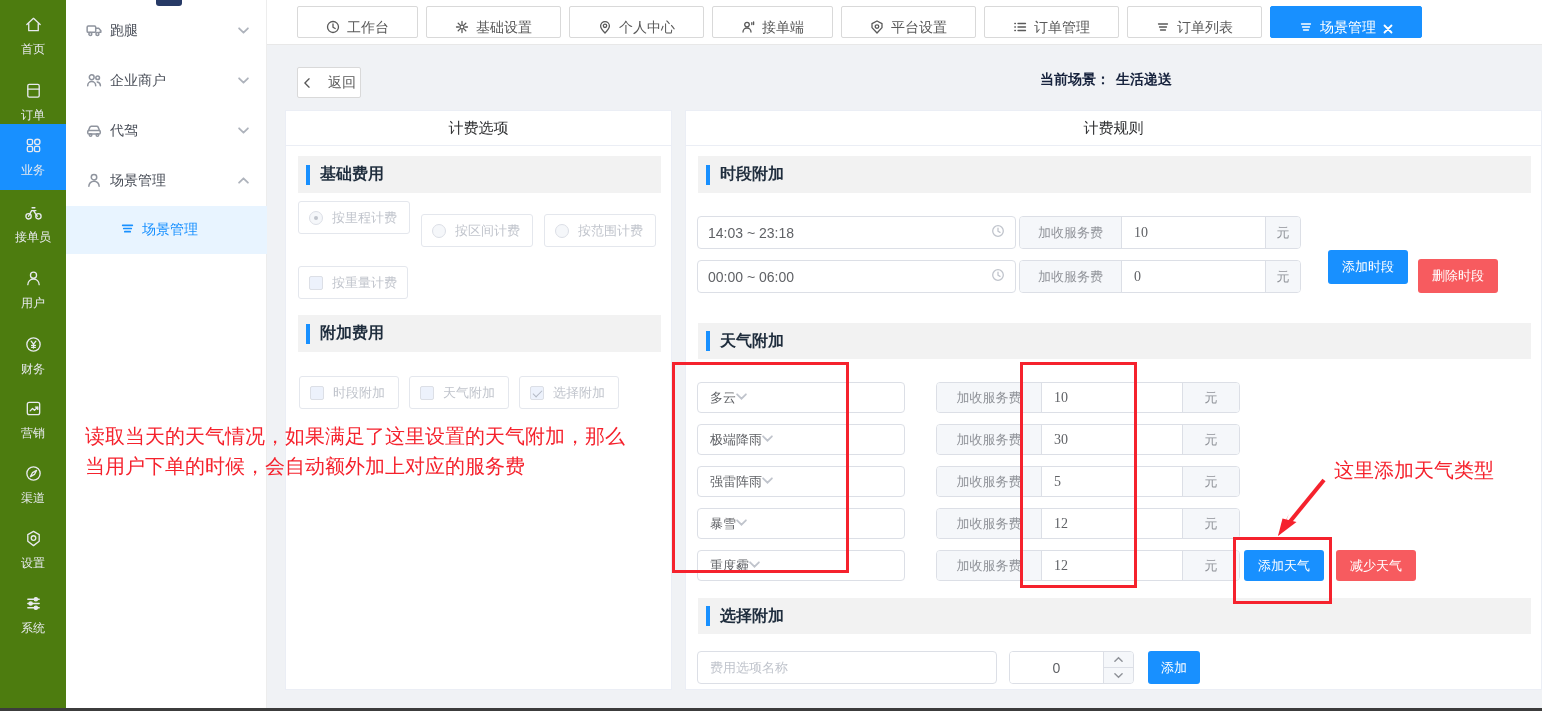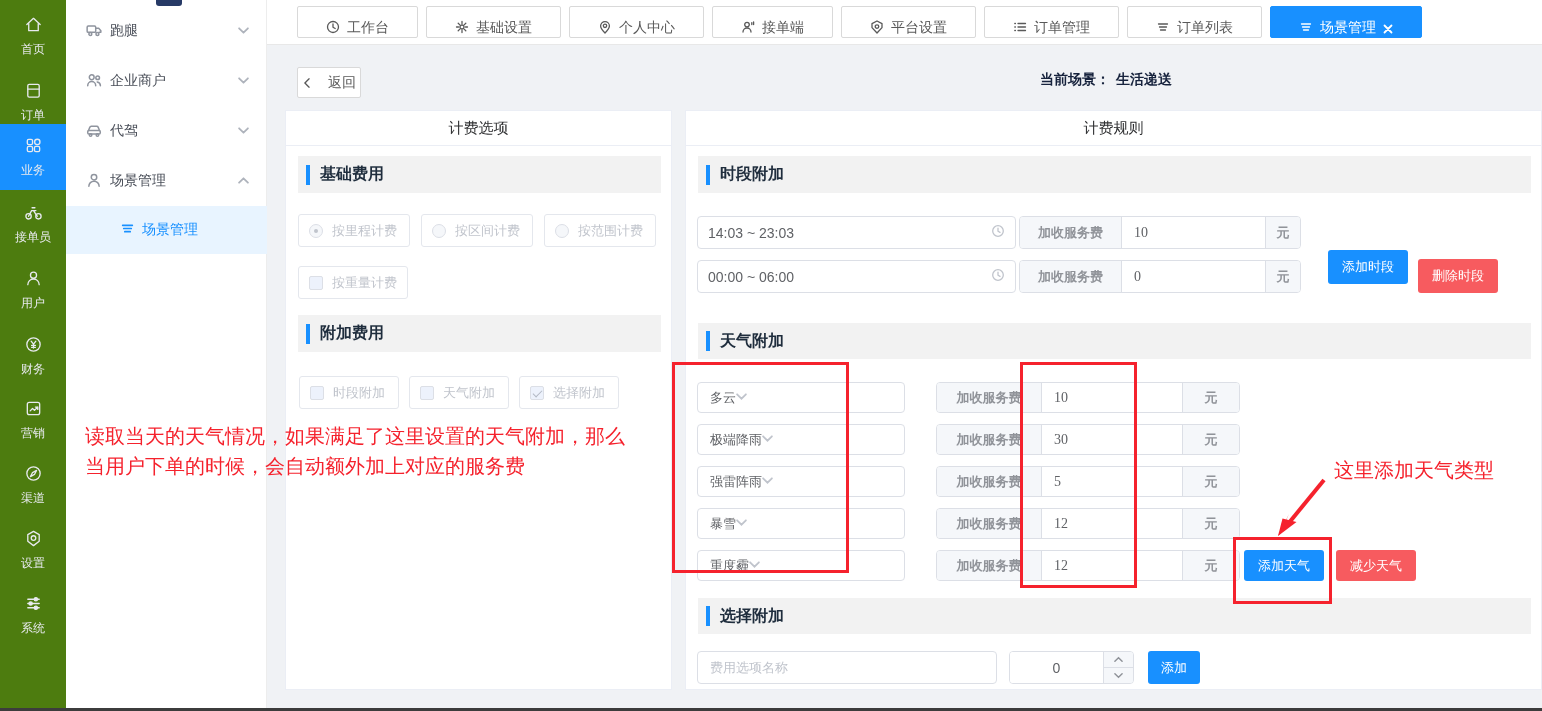--- a/index.html
+++ b/index.html
@@ -50,21 +50,21 @@
   .radio { width:14px; height:14px; border-radius:50%; border:1px solid #dcdfe6; background:#f5f7fa; position:relative; }
   .radio.on::after { content:""; position:absolute; left:4px; top:4px; width:4px; height:4px; border-radius:50%; background:#c0c4cc; }
   .cbx { width:14px; height:14px; border-radius:2px; border:1px solid #dcdfe6; background:#edf2fc; position:relative; }
   .cbx.on::after { content:""; position:absolute; left:4px; top:1px; width:4px; height:8px; border-right:1.5px solid #b3b9c4; border-bottom:1.5px solid #b3b9c4; transform:rotate(45deg); }
 
   
   .tinput { position:absolute; height:33px; border:1px solid #dcdfe6; border-radius:4px; background:#fff; display:flex; align-items:center; padding:0 10px; font-size:14px; color:#606266; }
   .tinput .clk { margin-left:auto; }
   .tinput svg { width:14px; height:14px; stroke:#c0c4cc; fill:none; stroke-width:1.3; stroke-linecap:round; }
   .grp { position:absolute; display:flex; border:1px solid #dcdfe6; border-radius:4px; overflow:hidden; background:#fff; }
-  .grp .pre, .grp .suf { background:#f5f7fa; color:#909399; font-size:13px; display:flex; align-items:center; justify-content:center;font-weight:bold; }
+  .grp .pre, .grp .suf { background:#f5f7fa; color:#909399; font-size:13px; display:flex; align-items:center; justify-content:center; }
   .grp .pre { border-right:1px solid #dcdfe6; }
   .grp .suf { border-left:1px solid #dcdfe6; }
   .grp input { border:none; outline:none; font-size:14px; color:#606266; padding-left:12px; min-width:0; font-family:Liberation Serif, serif; background:#fff; }
   .sel { position:absolute; height:31px; border:1px solid #dcdfe6; border-radius:4px; background:#fff; display:flex; align-items:center; padding:0 10px 0 12px; font-size:13px; color:#606266; cursor:pointer; }
   .sel svg { margin-left:auto; width:11px; height:11px; stroke:#c0c4cc; fill:none; stroke-width:1.6; stroke-linecap:round; }
 
   .btn { position:absolute; border:none; border-radius:3px; color:#fff; font-size:13px; cursor:pointer; display:flex; align-items:center; justify-content:center; font-family:inherit; }
   .btn.blue { background:#1890ff; }
   .btn.red  { background:#f75b5f; }
 
@@ -296,21 +296,21 @@
     <span>当前场景：</span><b>生活递送</b>
   </div>
 
   <section class="card left">
     <div class="card-hd">计费选项</div>
 
     <div class="secbar" style="left:12px;top:45px;width:363px;height:37px">
       <span>基础费用</span>
     </div>
 
-    <div class="optbox" style="left:12px;top:103px;width:112px">
+    <div class="optbox" style="left:12px;top:90px;width:112px">
       <span class="radio on"></span>
       <span>按里程计费</span>
     </div>
     <div class="optbox" style="left:135px;top:103px;width:112px">
       <span class="radio"></span>
       <span>按区间计费</span>
     </div>
     <div class="optbox" style="left:258px;top:103px;width:112px">
       <span class="radio"></span>
       <span>按范围计费</span>
@@ -339,21 +339,21 @@
   </section>
 
   <section class="card right">
     <div class="card-hd">计费规则</div>
 
     <div class="secbar" style="left:12px;top:45px;width:833px;height:37px">
       <span>时段附加</span>
     </div>
 
     <div class="tinput" style="left:11px;top:105px;width:319px">
-      <span>14:03 ~ 23:03</span>
+      <span>14:03 ~ 23:18</span>
       <span class="clk"><svg viewBox="0 0 14 14">
             <circle cx="7" cy="7" r="5.3"></circle>
             <path d="M7 4.2v3l2 1.2"></path>
           </svg></span>
     </div>
     <div class="grp" style="left:333px;top:105px;height:33px">
       <span class="pre" style="width:102px">加收服务费</span>
       <input style="width: 143px;" value="10">
       <span class="suf" style="width:35px">元</span>
     </div>

